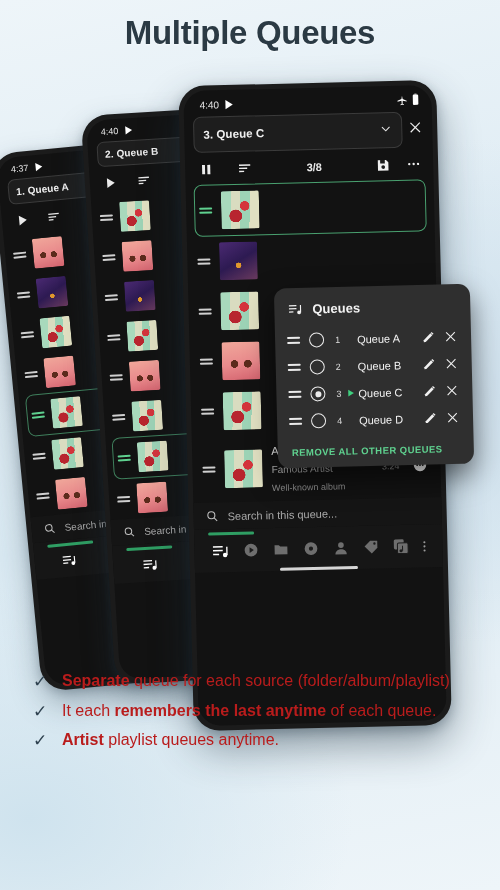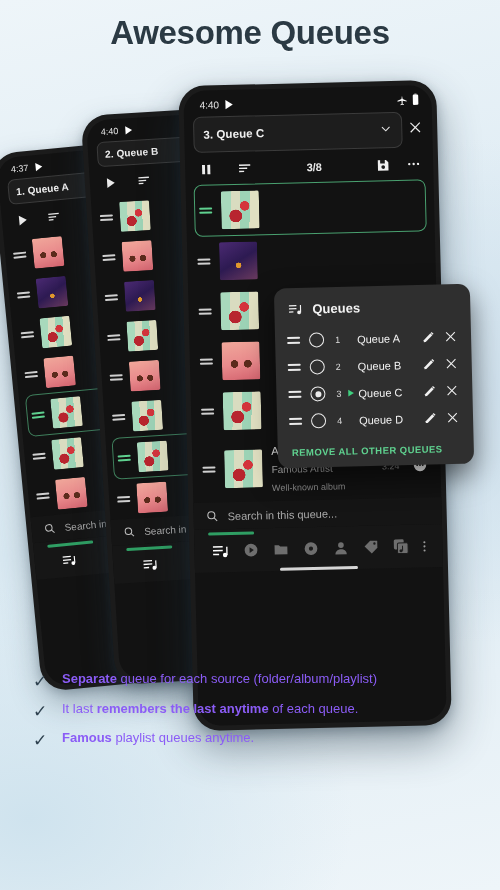--- a/index.html
+++ b/index.html
@@ -125,27 +125,27 @@
   .q-num{width:15px;flex:none;text-align:center;font-size:9px;color:#dcdcdc;margin-left:6px;}
   .q-play{width:10px;flex:none;display:flex;align-items:center;}
   .q-name{flex:1;font-size:11px;color:#f2f2f2;margin-left:2px;white-space:nowrap;}
   .q-ic{width:22px;flex:none;display:flex;justify-content:center;align-items:center;}
   .dlg-action{padding:12px 0 2px 14px;color:#5fd18f;font-size:9.5px;font-weight:bold;letter-spacing:.45px;}
 
   
   .bullets{position:absolute;left:0;top:668px;width:500px;padding:0 18px;box-sizing:border-box;}
   .bullet{display:flex;align-items:flex-start;margin-bottom:2px;}
   .chk{width:44px;flex:none;font-size:17px;color:#2f4250;line-height:1.62;text-align:center;font-weight:300;}
-  .btext{flex:1;font-size:13px;line-height:1.62;color:#8b5cf6;}
+  .btext{flex:1;font-size:16px;line-height:1.62;color:#b91c1c;}
   .btext b{font-weight:bold;}
 </style>
 </head>
 <body>
 
-<div class="title">Awesome Queues</div>
+<div class="title">Multiple Queues</div>
 
 <div class="stage">
 
   <div class="phone p1">
     <div class="screen">
       <div class="statusbar">
         <span>4:37</span>
         <svg width="10" height="10" viewBox="0 0 24 24">
             <path d="M4 2 L20 12 L4 22 Z" fill="#fff"></path>
           </svg>
@@ -678,21 +678,21 @@
 
 <div class="bullets">
 
   <div class="bullet">
     <span class="chk">✓</span>
     <span class="btext"><b>Separate</b><span> queue for each source (folder/album/playlist)</span></span>
   </div>
 
   <div class="bullet">
     <span class="chk">✓</span>
-    <span class="btext"><span>It last </span><b>remembers the last anytime</b><span> of each queue.</span></span>
+    <span class="btext"><span>It each </span><b>remembers the last anytime</b><span> of each queue.</span></span>
   </div>
 
   <div class="bullet">
     <span class="chk">✓</span>
-    <span class="btext"><b>Famous</b><span> playlist queues anytime.</span></span>
+    <span class="btext"><b>Artist</b><span> playlist queues anytime.</span></span>
   </div>
 
 </div>
 
 </body></html>

